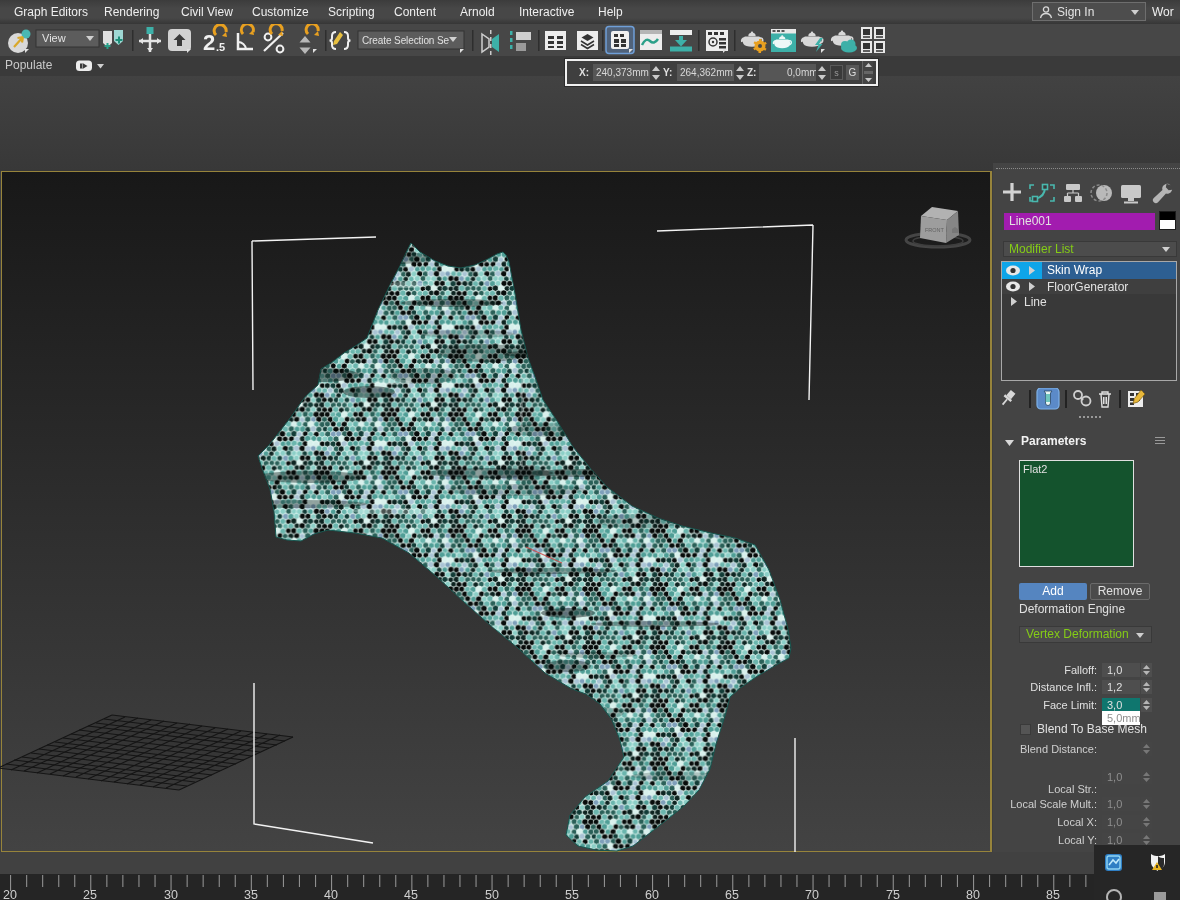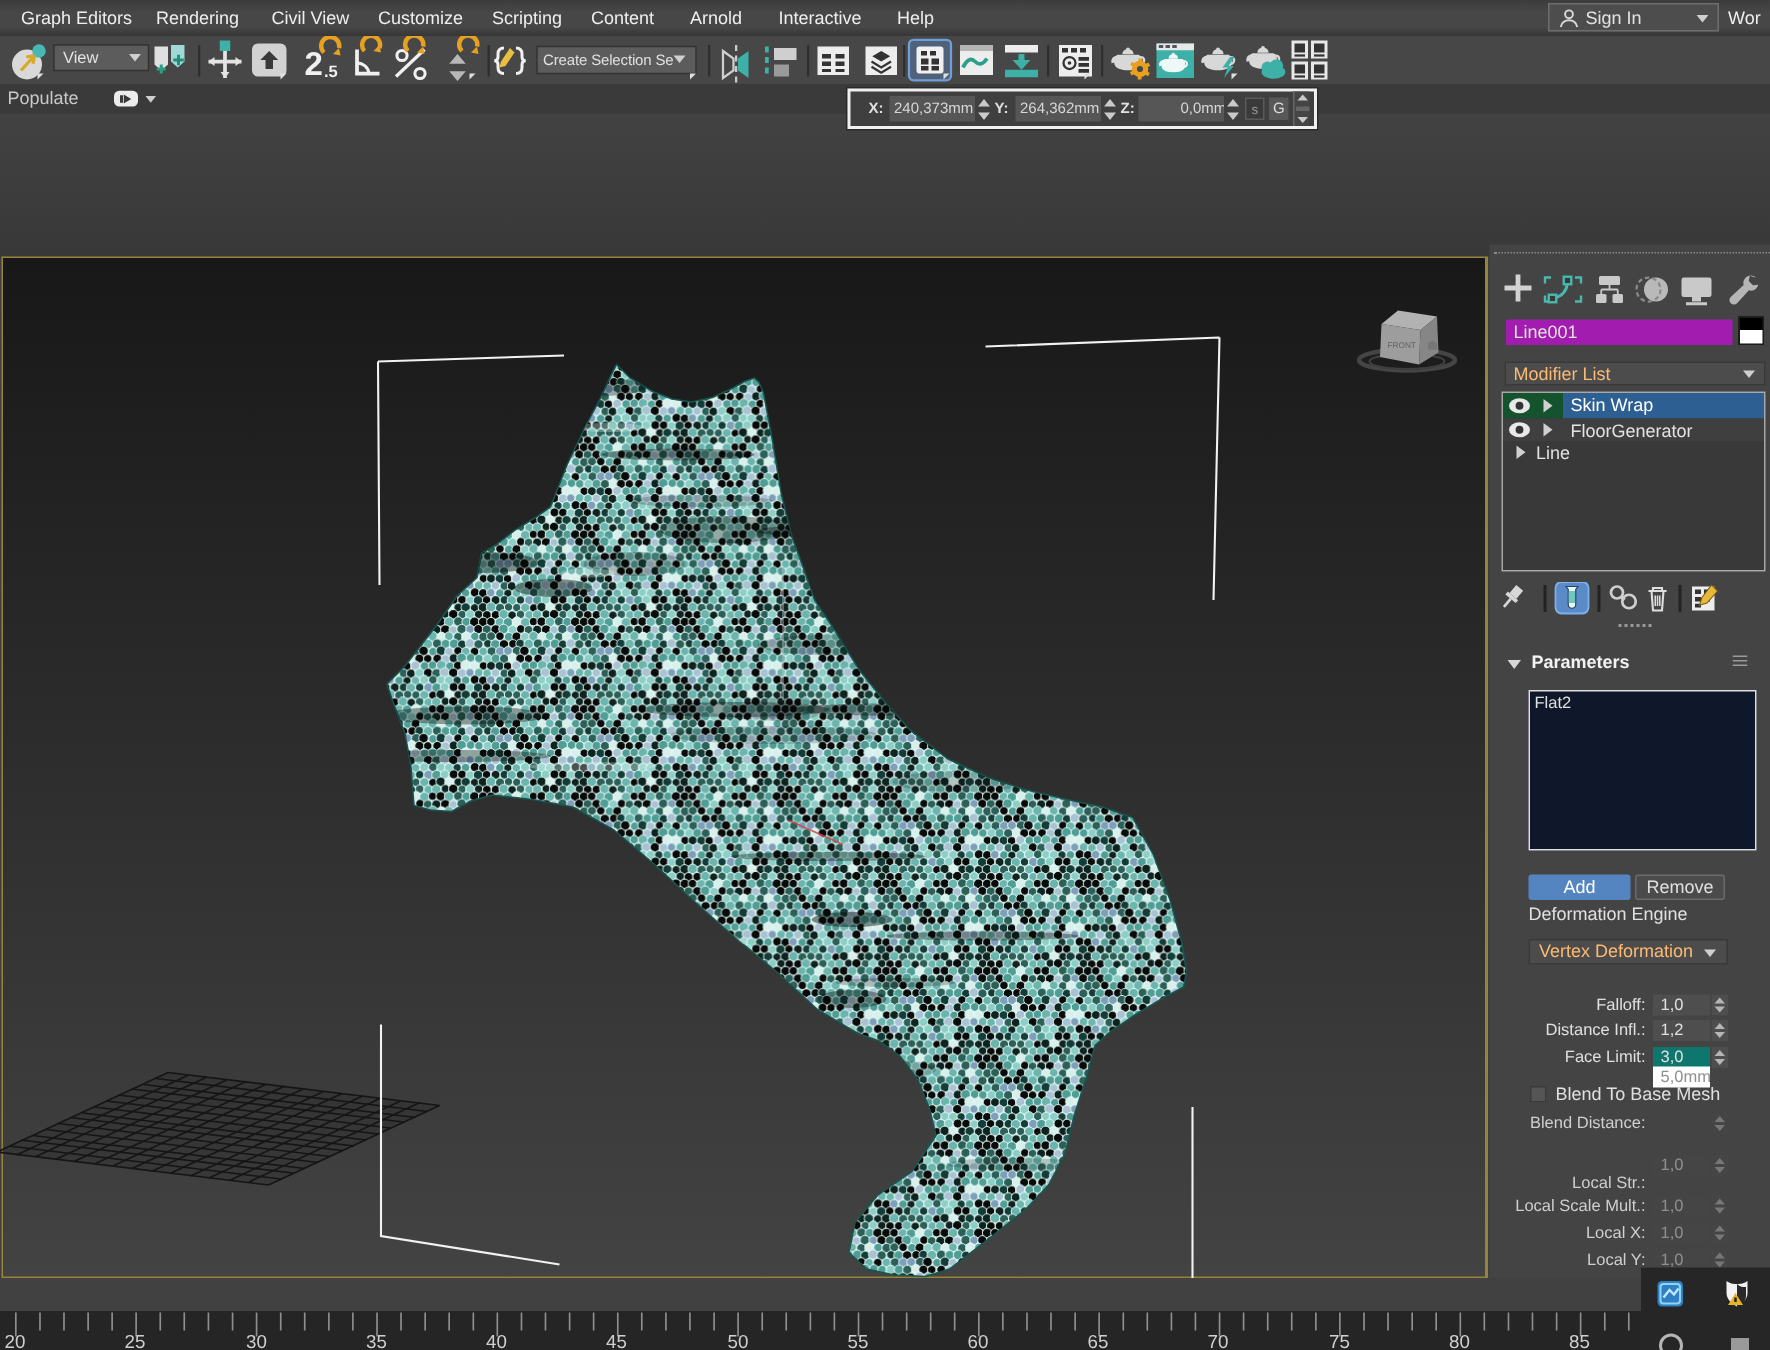--- a/index.html
+++ b/index.html
@@ -17,21 +17,21 @@
 
 #viewport{left:1px;top:171px;width:991px;height:681px;background:linear-gradient(#181818,#434343);border:1px solid #97843b;border-width:1px 2px 1px 1px;}
 
 #panel{left:993px;top:163px;width:187px;height:689px;background:#444444;color:#dcdcdc;font-size:12px;}
 #paneldots{left:996px;top:168px;width:184px;height:0;border-top:1px dotted #8a8a8a;}
 
 #trackstrip{left:0;top:852px;width:1180px;height:22px;background:#414141;}
 #ruler{left:0;top:874px;width:1180px;height:26px;background:#252525;}
 #traypopup{left:1094px;top:845px;width:86px;height:55px;background:#262626;}
 .fld{position:absolute;background:#515151;color:#e2e2e2;font-size:12px;}
-.combo{position:absolute;background:#4c4c4c;border:1px solid #393939;color:#fdba74;font-size:12px;}
+.combo{position:absolute;background:#4c4c4c;border:1px solid #393939;color:#84cc16;font-size:12px;}
 .caret{position:absolute;width:0;height:0;border-left:4px solid transparent;border-right:4px solid transparent;border-top:5px solid #cfcfcf;}
 .spinbox{position:absolute;background:#4e4e4e;color:#e0e0e0;font-size:11px;height:14px;line-height:14px;padding-left:5px;}
 .rlab{position:absolute;color:#d4d4d4;font-size:11px;text-align:right;}
 </style></head>
 <body>
 <div id="page">
   <div class="abs" id="menubar">
     <span style="left:14px">Graph Editors</span>
     <span style="left:104px">Rendering</span>
     <span style="left:181px">Civil View</span>
@@ -566,21 +566,21 @@
         <g transform="rotate(45 170 12)">
           <path d="M170 1 c-3 0 -5 2 -5 5 c0 2 1 3.5 2.5 4.3 L167 22 a3 3 0 0 0 6 0 L172.5 10.3 C174 9.5 175 8 175 6 c0 -1 -0.3 -2 -0.8 -2.7 L172 6 h-4 l-2 -3 z" fill="#b5b5b5"></path>
         </g>
       </svg>
       <div class="fld" style="left:11px;top:50px;width:151px;height:17px;line-height:17px;padding-left:5px;background:#a21caf;">Line001</div>
       <div class="abs" style="left:166px;top:48px;width:17px;height:19px;border:1px solid #1c1c1c;background:#000;">
         <div style="position:absolute;left:0;bottom:0;width:100%;height:9px;background:#fff;"></div>
       </div>
       <div class="combo" style="left:10px;top:78px;width:174px;height:16px;line-height:14px;padding-left:5px;">Modifier List<div class="caret" style="right:6px;top:5px"></div></div>
       <div class="abs" style="left:8px;top:98px;width:176px;height:120px;background:#393939;border:1px solid #a8a8a8;">
-        <div class="abs" style="left:0;top:0;width:174px;height:17px;background:#14532d;">
+        <div class="abs" style="left:0;top:0;width:174px;height:17px;background:#0ea5e9;">
           <svg class="abs" style="left:3px;top:3px" width="16" height="11">
             <ellipse cx="8" cy="5.5" rx="7" ry="5" fill="#e8e8e8"></ellipse>
             <circle cx="8" cy="5.5" r="2.6" fill="#333"></circle>
           </svg>
           <svg class="abs" style="left:26px;top:4px" width="8" height="10">
             <path d="M1 0 l6 4.5 -6 4.5 z" fill="#d0d0d0"></path>
           </svg>
           <div class="abs" style="left:40px;top:0;width:134px;height:17px;background:#2d5f92;color:#fff;font-size:12px;line-height:17px;padding-left:5px;">Skin Wrap</div>
         </div>
         <div class="abs" style="left:0;top:17px;width:174px;height:15px;background:#3f3f3f;">
@@ -630,21 +630,21 @@
         <path d="M148 2 l4 4 -7 8 -5 1.5 1.5 -5 z" fill="#e8b83a" stroke="#7a5a10" stroke-width="0.7"></path>
       </svg>
       <div class="abs" style="left:86px;top:253px;width:22px;height:3px;border-top:2px dotted #999;"></div>
       <svg class="abs" style="left:12px;top:276px" width="9" height="8">
         <path d="M0 1 h9 l-4.5 6 z" fill="#d8d8d8"></path>
       </svg>
       <span class="abs" style="left:28px;top:271px;font-size:12px;font-weight:bold;color:#f2f2f2;">Parameters</span>
       <svg class="abs" style="left:162px;top:273px" width="10" height="10">
         <path d="M0 1.5 h10 M0 4.5 h10 M0 7.5 h10" stroke="#9a9a9a" stroke-width="1"></path>
       </svg>
-      <div class="abs" style="left:26px;top:297px;width:152px;height:107px;background:#0f172a;border:1px solid #e0e0e0;color:#e0e0e0;font-size:11px;">
+      <div class="abs" style="left:26px;top:297px;width:115px;height:107px;background:#14532d;border:1px solid #e0e0e0;color:#e0e0e0;font-size:11px;">
         <span style="position:absolute;left:3px;top:2px;">Flat2</span>
       </div>
       <div class="abs" style="left:26px;top:420px;width:68px;height:17px;background:#5585c0;border-radius:2px;color:#fff;font-size:12px;text-align:center;line-height:17px;">Add</div>
       <div class="abs" style="left:97px;top:420px;width:60px;height:17px;background:#4b4b4b;border:1px solid #6a6a6a;border-radius:2px;color:#e0e0e0;font-size:12px;text-align:center;line-height:15px;">Remove</div>
       <span class="abs" style="left:26px;top:439px;font-size:12px;color:#e0e0e0;">Deformation Engine</span>
       <div class="combo" style="left:26px;top:463px;width:133px;height:17px;line-height:15px;padding-left:6px;">Vertex Deformation<div class="caret" style="right:7px;top:6px"></div></div>
       <div class="rlab" style="left:0px;top:501px;width:104px;color:#e0e0e0;">Falloff:</div>
       <div class="spinbox" style="left:109px;top:500px;width:38px;background:#4e4e4e;color:#e0e0e0;">1,0</div>
       <svg class="abs" style="left:148px;top:500px" width="11" height="14">
         <rect width="11" height="14" fill="#4e4e4e"></rect>

